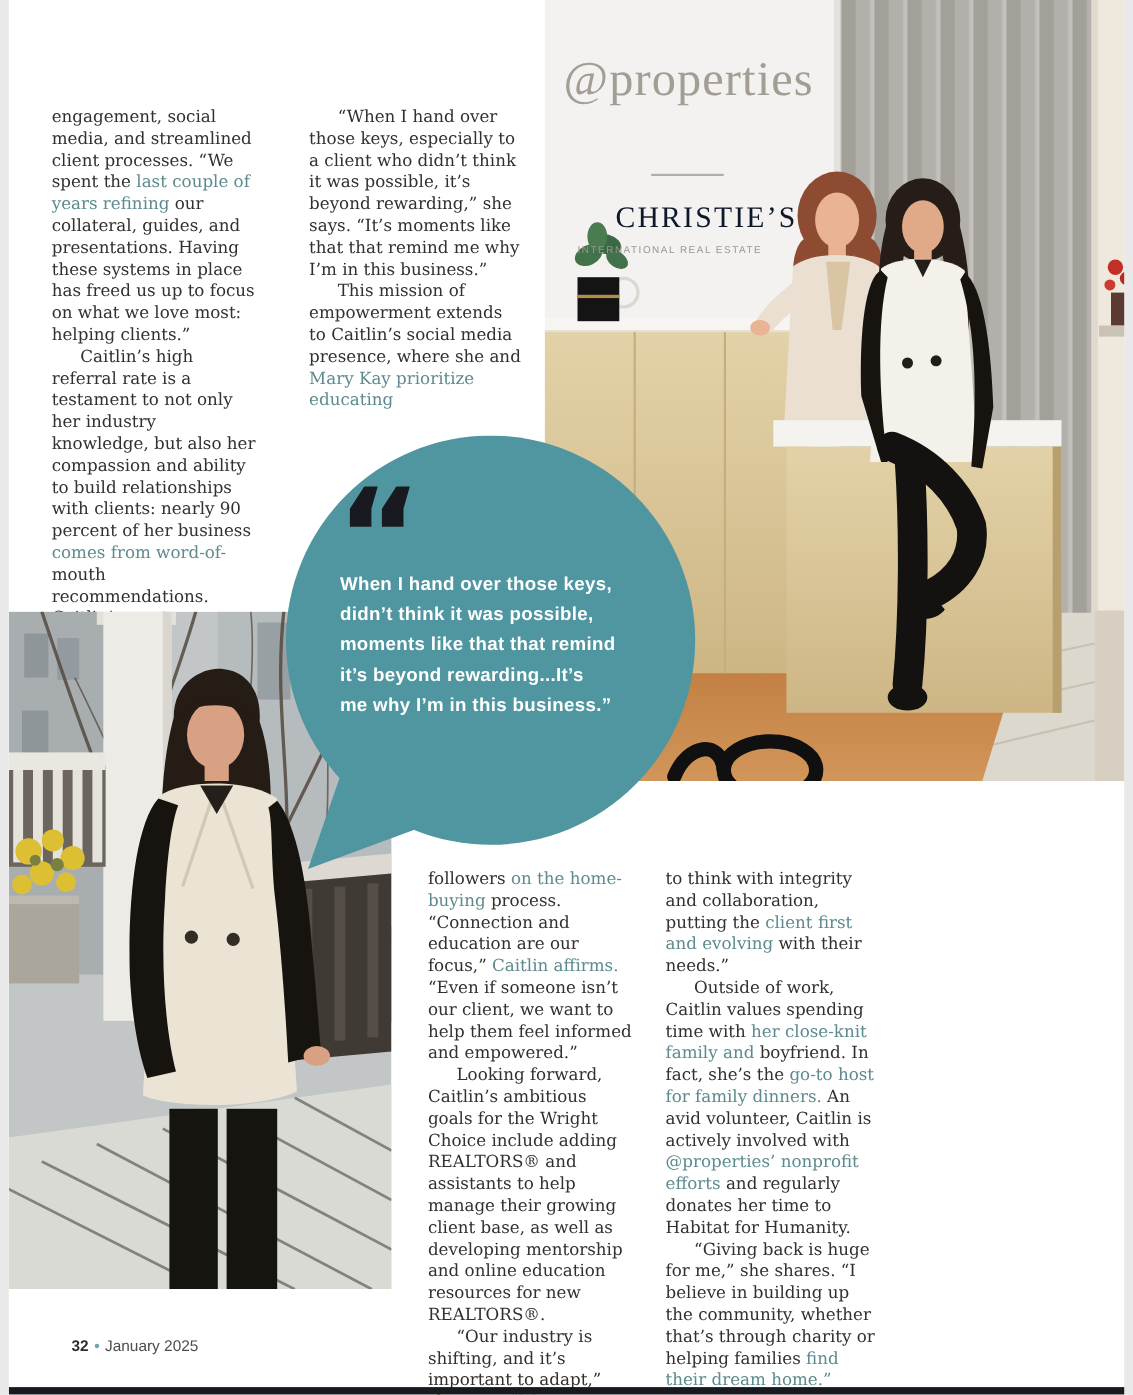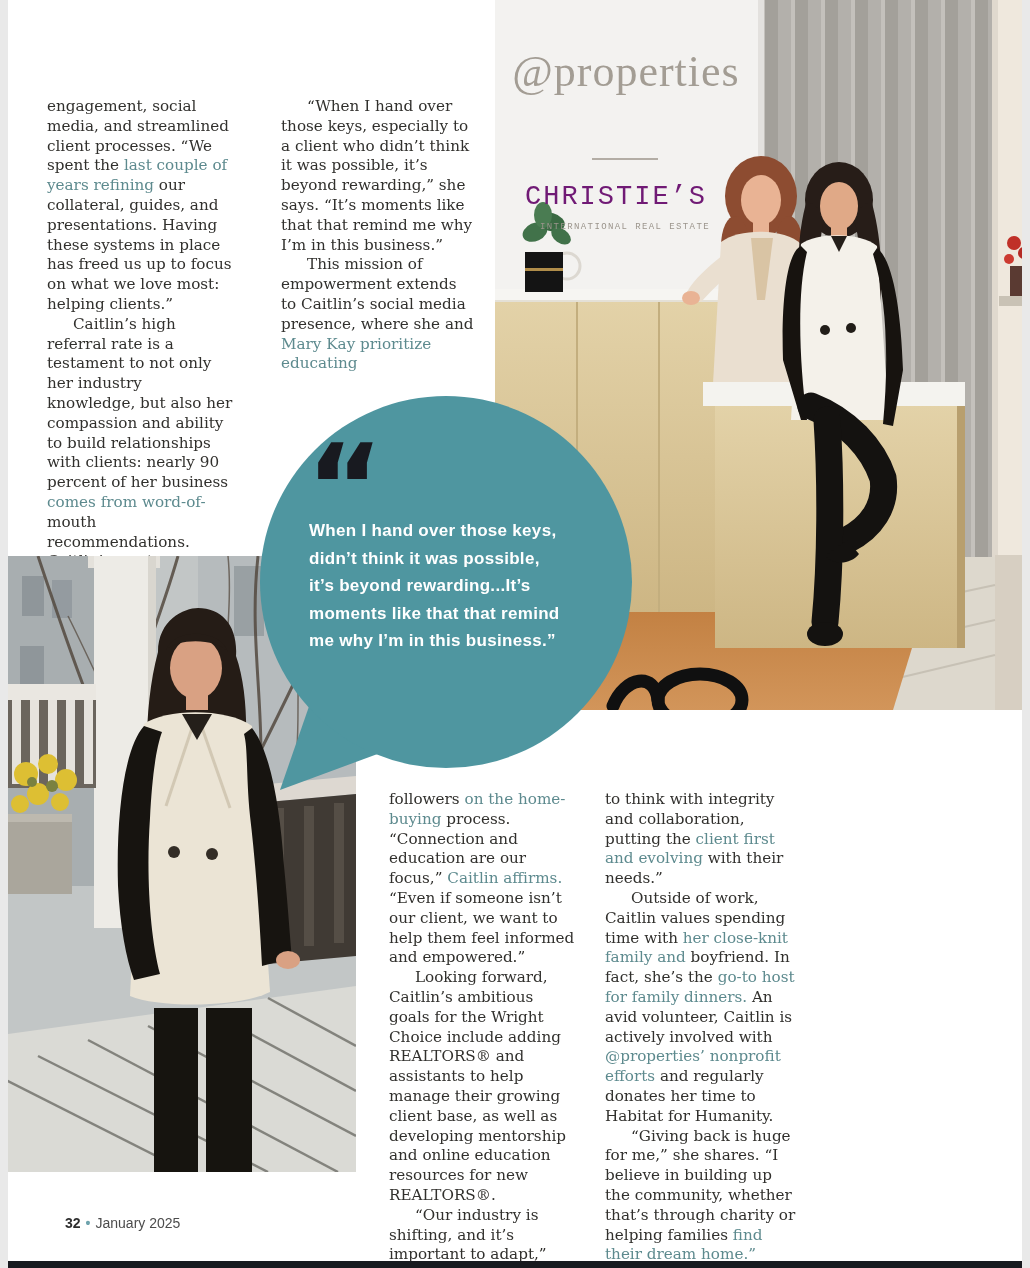--- a/index.html
+++ b/index.html
@@ -15,24 +15,24 @@
   #col3{left:381px;top:790px;width:186px;}
   #col4{left:597px;top:790px;width:194px;}
   
   .photo{position:absolute;overflow:hidden;z-index:1;}
   #office-photo{left:487px;top:0;width:543px;height:710px;}
   #portrait-photo{left:0;top:556px;width:348px;height:616px;}
   .overlay{position:absolute;z-index:2;}
   .brand-logo{left:6px;top:50px;width:250px;text-align:center;
               font-family:"Liberation Serif",serif;font-size:44px;line-height:1;color:#a39d94;letter-spacing:1px;}
   .brand-divider{left:97px;top:158px;width:66px;height:2px;background:#b3ada5;}
-  .christies{left:30px;top:184px;width:200px;text-align:left;
-             font-family:Liberation Mono, monospace;font-size:27px;line-height:1;color:#701a75;letter-spacing:2px;}
-  .christies-tagline{left:30px;top:222px;width:200px;text-align:center;
-             font-family:Liberation Mono, monospace;font-size:9px;color:#9b958c;letter-spacing:1.4px;}
+  .christies{left:30px;top:184px;width:200px;text-align:right;
+             font-family:Liberation Serif, serif;font-size:27px;line-height:1;color:#0f172a;letter-spacing:2px;}
+  .christies-tagline{left:30px;top:222px;width:200px;
+             font-family:Liberation Sans, sans-serif;font-size:9px;color:#9b958c;letter-spacing:1.4px;}
   
   #bubble{position:absolute;left:242px;top:396px;width:392px;height:404px;z-index:3;}
   #quote-mark{position:absolute;left:298px;top:428px;z-index:4;
               font-family:"DejaVu Sans",sans-serif;font-weight:700;font-size:118px;line-height:1;color:#181a20;}
   #quote-text{position:absolute;left:301px;top:517px;width:310px;z-index:4;
               font-family:"Liberation Sans",sans-serif;font-weight:700;font-size:17px;line-height:27.6px;
               letter-spacing:.3px;color:#ffffff;}
   #quote-text .quote-line{white-space:nowrap;}
   
   #footer{position:absolute;left:57px;top:1215px;font-family:Liberation Sans, sans-serif;font-size:14px;color:#4c4c4c;}
@@ -251,22 +251,22 @@
   <div id="bubble">
     <svg width="392" height="404" viewBox="0 0 392 404">
       <polygon points="64,296 30,394 160,346" fill="var(--bubble)"></polygon>
       <circle cx="196" cy="186" r="186" fill="var(--bubble)"></circle>
     </svg>
   </div>
   <div id="quote-mark">“</div>
   <div id="quote-text">
       <div class="quote-line">When I hand over those keys,</div>
       <div class="quote-line">didn’t think it was possible,</div>
+      <div class="quote-line">moments like that that remind</div>
       <div class="quote-line">it’s beyond rewarding...It’s</div>
-      <div class="quote-line">moments like that that remind</div>
       <div class="quote-line">me why I’m in this business.”</div>
     </div>
 
   <div id="col1" class="article-col">
       <p><span>engagement, social media, and streamlined client processes. “We spent the </span><span class="accent">last couple of years refining</span><span> our collateral, guides, and presentations. Having these systems in place has freed us up to focus on what we love most: helping clients.”</span></p>
       <p class="indent"><span>Caitlin’s high referral rate is a testament to not only her industry knowledge, but also her compassion and ability to build relationships with clients: nearly 90 percent of her business </span><span class="accent">comes from word-of-</span><span>mouth recommendations. Caitlin’s most rewarding experiences include helping people who never thought they could own a home.</span></p>
     </div>
   <div id="col2" class="article-col">
       <p class="indent"><span>“When I hand over those keys, especially to a client who didn’t think it was possible, it’s beyond rewarding,” she says. “It’s moments like that that remind me why I’m in this business.”</span></p>
       <p class="indent"><span>This mission of empowerment extends to Caitlin’s social media presence, where she and </span><span class="accent">Mary Kay prioritize educating</span></p>

